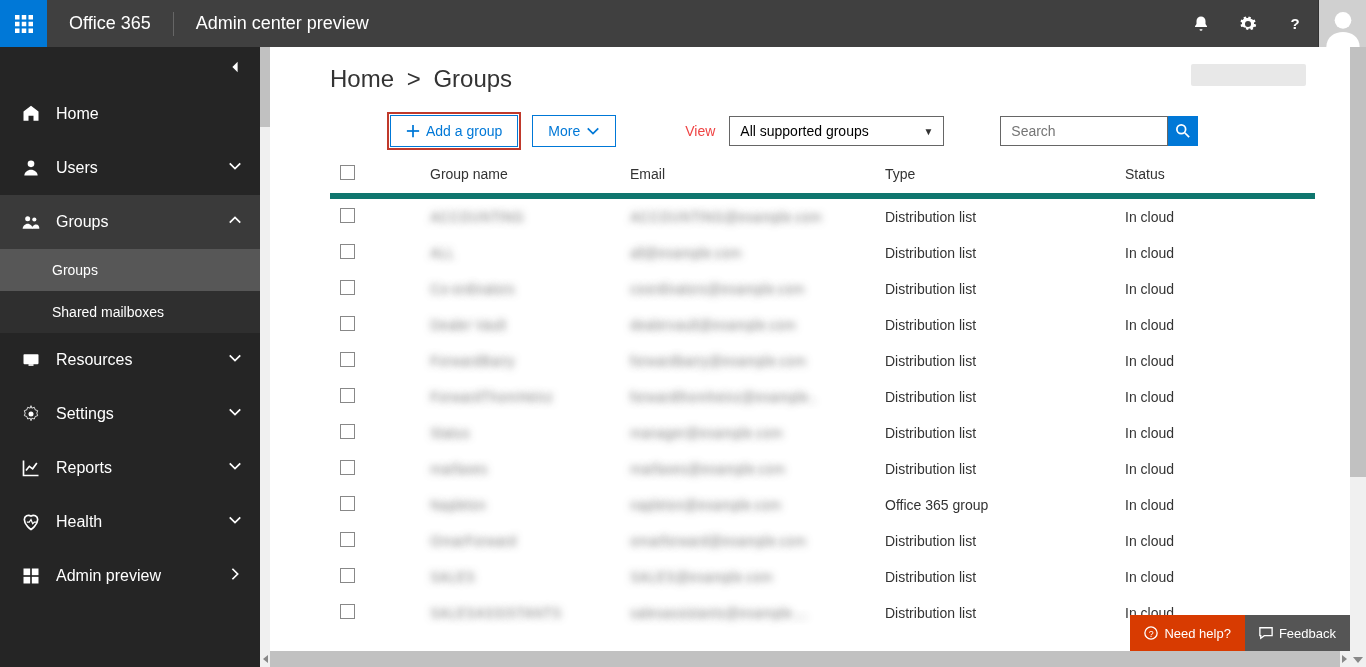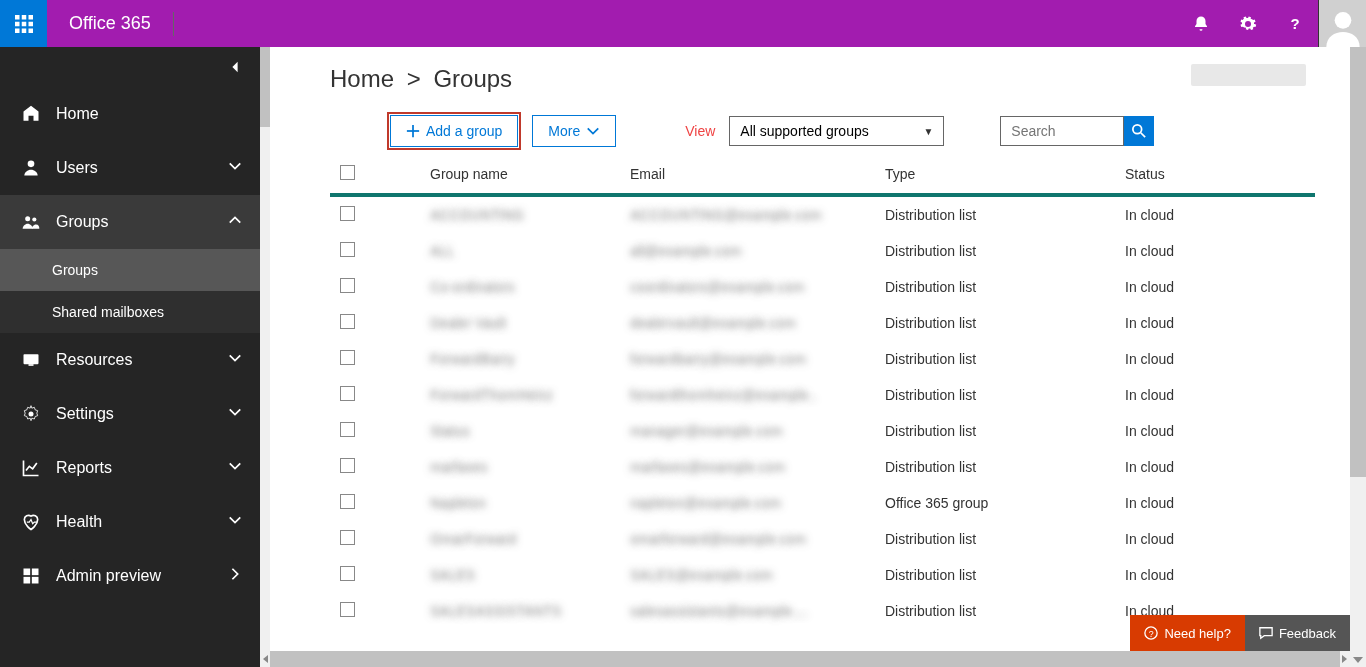--- a/index.html
+++ b/index.html
@@ -1,19 +1,19 @@
 <!DOCTYPE html>
 <html><head>
 <meta charset="utf-8">
 <style>
   * { box-sizing: border-box; margin: 0; padding: 0; font-family: "Segoe UI", Arial, sans-serif; }
   body { width: 1366px; height: 667px; overflow: hidden; background: #fff; position: relative; }
 
   
-  .topbar { height: 47px; background: #a21caf; color: #fff; display: flex; align-items: center; }
+  .topbar { height: 47px; background: #404040; color: #fff; display: flex; align-items: center; }
   .waffle { width: 47px; height: 47px; background: #0078d7; display:flex; align-items:center; justify-content:center; }
   .waffle svg { fill:#fff; }
   .brand { font-size: 18px; padding: 0 22px; font-weight: 400; }
   .topbar .divider { width:1px; height:24px; background:#666; }
   .product { font-size: 18px; padding: 0 22px; font-weight: 300; }
   .top-right { margin-left:auto; display:flex; height:47px; }
   .top-btn { width:47px; height:47px; display:flex; align-items:center; justify-content:center; position:relative; }
   .top-btn svg { fill:#fff; }
   .divline { width:1px; background:#333; }
   .avatar-box { width:47px; height:47px; background:#d0d0d0; display:flex; align-items:flex-end; justify-content:center; overflow:hidden;}
@@ -46,30 +46,30 @@
 
   
   .toolbar { display:flex; align-items:center; gap:14px; padding-left:60px; }
   .btn-outline { border:1px solid #0078d7; color:#0078d7; padding:7px 15px; font-size:14px; display:flex; align-items:center; gap:6px; background:#fff; cursor:pointer; }
   .btn-add-highlight { outline:2px solid #c0392b; outline-offset:1px; }
   .btn-outline svg { fill:#0078d7; width:14px; height:14px; }
   .view-label { margin-left:55px; font-size:14px; color:#ef4444; }
   .select { border:1px solid #666; padding:6px 10px; font-size:14px; width:215px; display:flex; align-items:center; background:#fff; }
   .select .arrow { margin-left:auto; font-size:10px; color:#333;}
   .searchbox { margin-left:42px; display:flex; }
-  .searchbox input { border:1px solid #666; padding:6px 10px; font-size:14px; width:124px; }
+  .searchbox input { border:1px solid #666; padding:6px 10px; font-size:14px; width:168px; }
   .searchbox .sbtn { width:30px; background:#0078d7; display:flex; align-items:center; justify-content:center; }
   .searchbox .sbtn svg { fill:#fff; width:14px; height:14px; }
 
   .org-pill { position:absolute; right:44px; top:17px; width:115px; height:22px; background:#e8e8e8; border-radius:2px; }
 
   
   .table-zone { margin-top:18px; position:relative; }
   table { border-collapse:collapse; width:100%; }
-  thead th { text-align:left; font-weight:400; font-size:14px; color:#333; padding-bottom:10px; border-bottom:4px solid #0f766e; }
+  thead th { text-align:left; font-weight:400; font-size:14px; color:#333; padding-bottom:10px; border-bottom:6px solid #0f766e; }
   thead th:first-child { width:50px; padding-left:10px; }
   thead th.col-name { width:250px; padding-left:50px;}
   thead th.col-email { width:255px; }
   thead th.col-type { width:240px; }
   tbody td { font-size:14px; color:#333; padding:9px 0; }
   tbody td:first-child { padding-left:10px; }
   tbody td.col-name { padding-left:50px; }
   tbody tr { border-bottom:0; }
   .cb { width:15px; height:15px; border:1px solid #888; display:inline-block; }
   .blur { color:transparent; text-shadow: 0 0 7px rgba(80,80,80,0.7); user-select:none; }
@@ -98,20 +98,21 @@
         <rect x="0" y="6" width="4" height="4"></rect>
         <rect x="6" y="6" width="4" height="4"></rect>
         <rect x="12" y="6" width="4" height="4"></rect>
         <rect x="0" y="12" width="4" height="4"></rect>
         <rect x="6" y="12" width="4" height="4"></rect>
         <rect x="12" y="12" width="4" height="4"></rect>
       </svg>
   </div>
   <div class="brand">Office 365</div>
   <div class="divider"></div>
+  <div class="product">Admin center preview</div>
   <div class="top-right">
     <div class="top-btn">
       <svg viewBox="0 0 24 24" width="18" height="18">
           <path d="M12 2a6 6 0 0 0-6 6v4l-2 3v1h16v-1l-2-3V8a6 6 0 0 0-6-6zm-2 17a2 2 0 0 0 4 0h-4z"></path>
         </svg>
     </div>
     <div class="top-btn">
       <svg viewBox="0 0 24 24" width="18" height="18">
           <path d="M12 8a4 4 0 1 0 0 8 4 4 0 0 0 0-8zm9 4l2 1-1 3-2-.5a8 8 0 0 1-1.5 1.5l.5 2-3 1-1-2h-2l-1 2-3-1 .5-2A8 8 0 0 1 5 15.5L3 16l-1-3 2-1v-2L2 9l1-3 2 .5A8 8 0 0 1 6.5 5L6 3l3-1 1 2h2l1-2 3 1-.5 2A8 8 0 0 1 19 6.5l2-.5 1 3-2 1v2z"></path>
         </svg>

